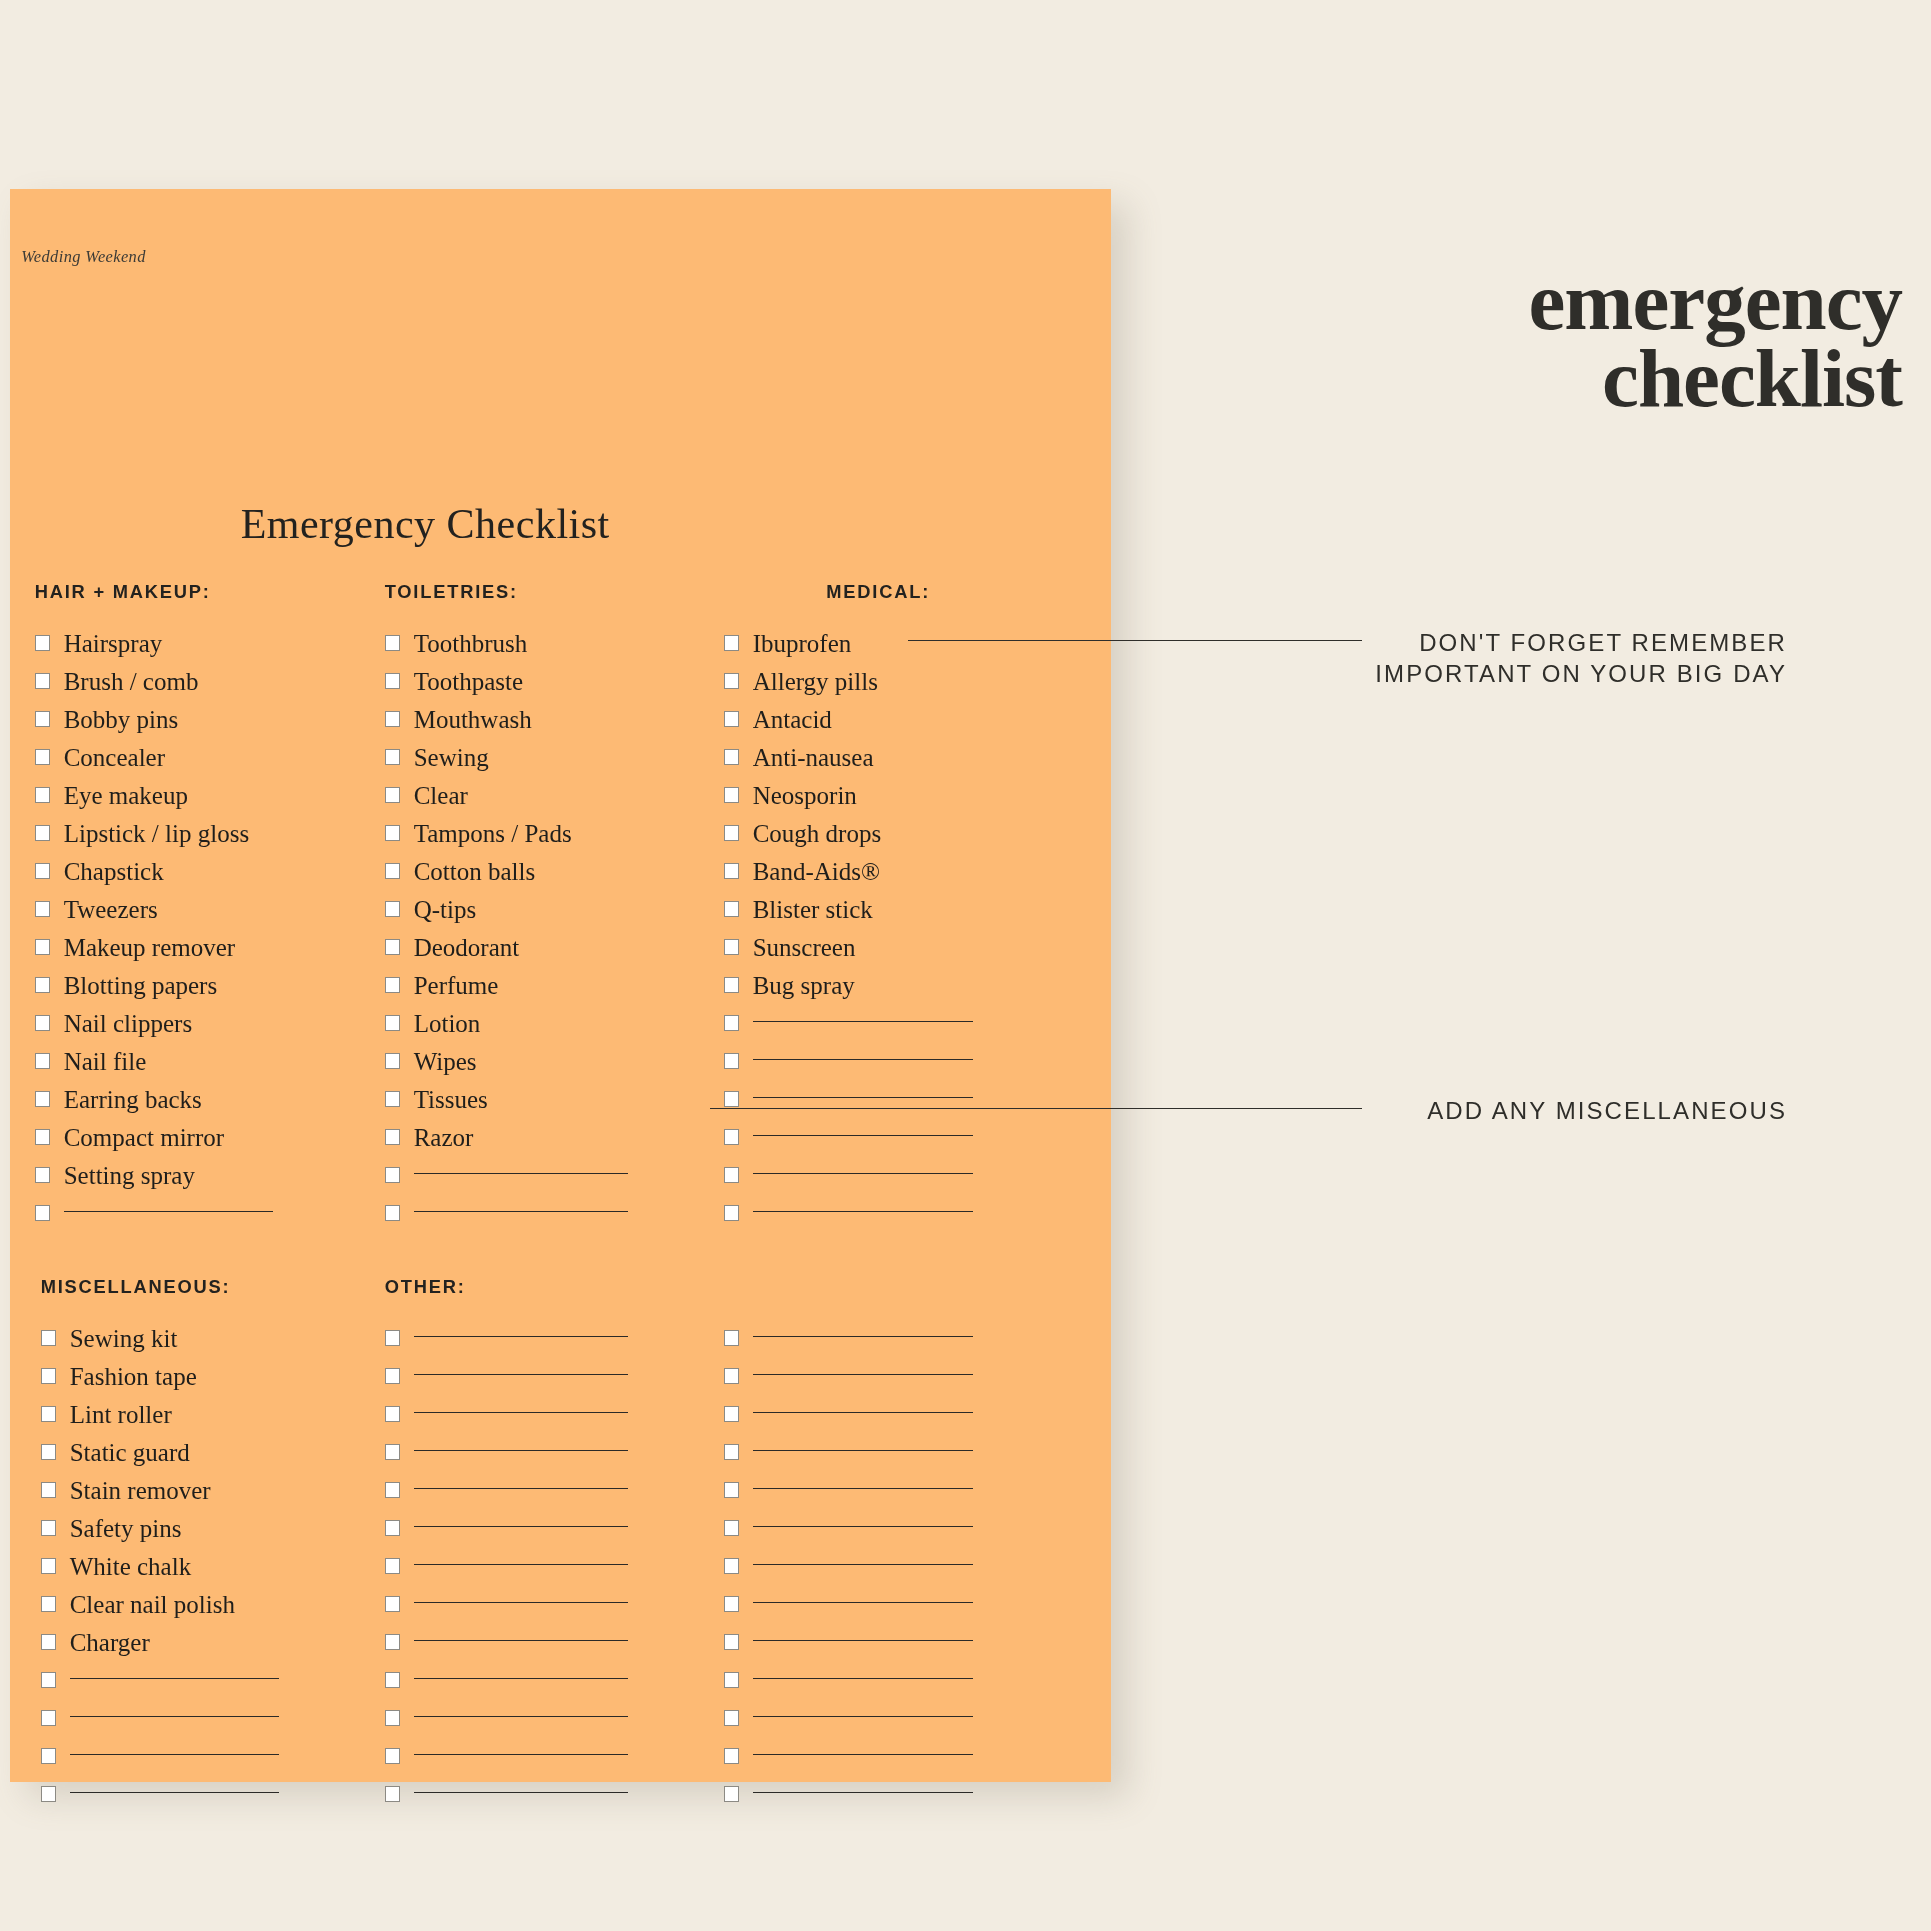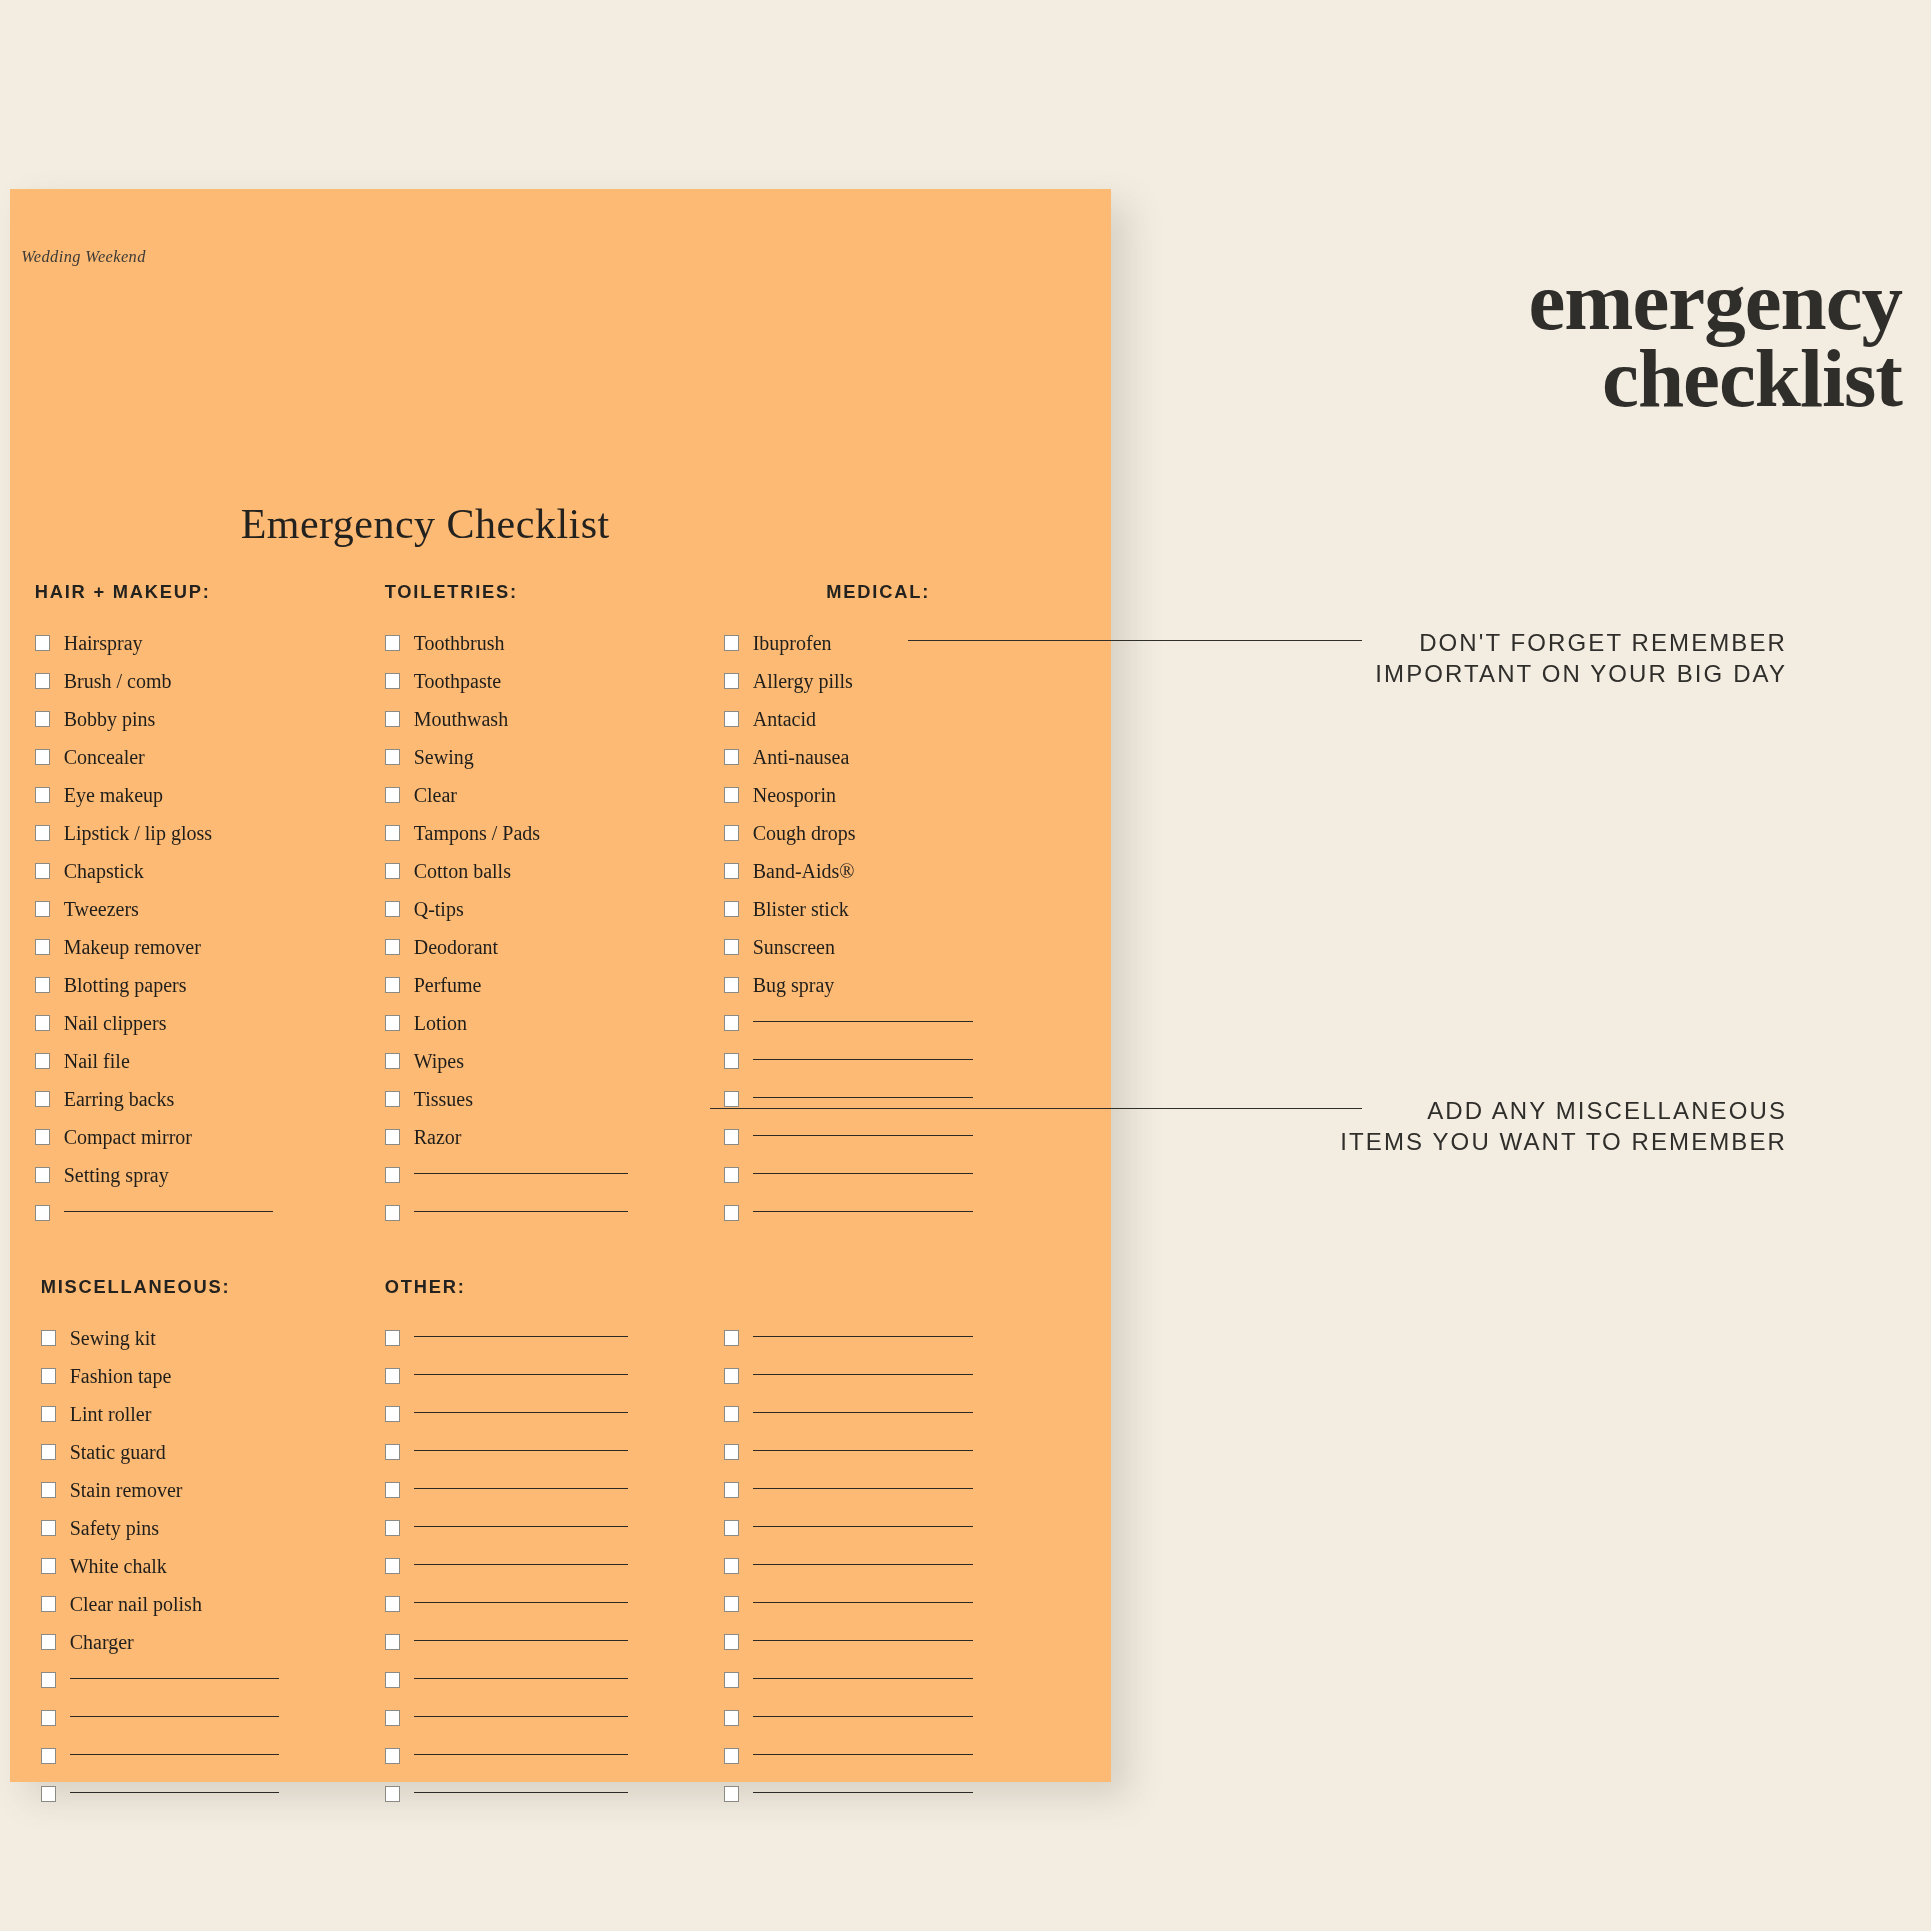--- a/index.html
+++ b/index.html
@@ -95,21 +95,21 @@
   .box {
     width: 13.5px;
     height: 13.5px;
     border: 1px solid #8c8a84;
     flex: 0 0 auto;
     margin-right: 13.5px;
     background: #fff;
   }
   .lbl {
     font-family: "Liberation Serif", serif;
-    font-size: 20px;
+    font-size: 25px;
     color: #1f1e1b;
     line-height: 1;
     white-space: nowrap;
   }
   .rule {
     flex: 1 1 auto;
     border-bottom: 1px solid #2b2a27;
     height: 1px;
     margin-bottom: 3.9px;
     margin-right: 11.6px;
@@ -565,15 +565,14 @@
 
 <div class="leader" id="leader-1"></div>
 <div class="callout" id="callout-1">
   <div>DON'T FORGET REMEMBER</div>
   <div>IMPORTANT ON YOUR BIG DAY</div>
 </div>
 
 <div class="leader" id="leader-2"></div>
 <div class="callout" id="callout-2">
   <div>ADD ANY MISCELLANEOUS</div>
-  <div>ITEMS YOU WANT TO REMEMBER</div>
 </div>
 
 
 </body></html>

